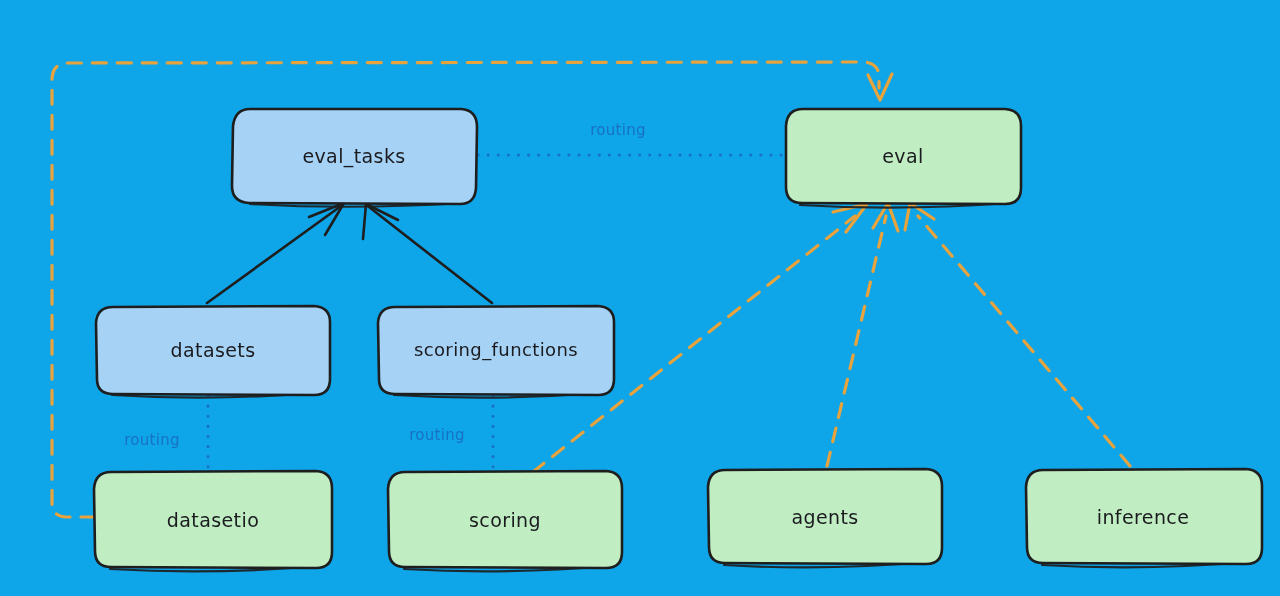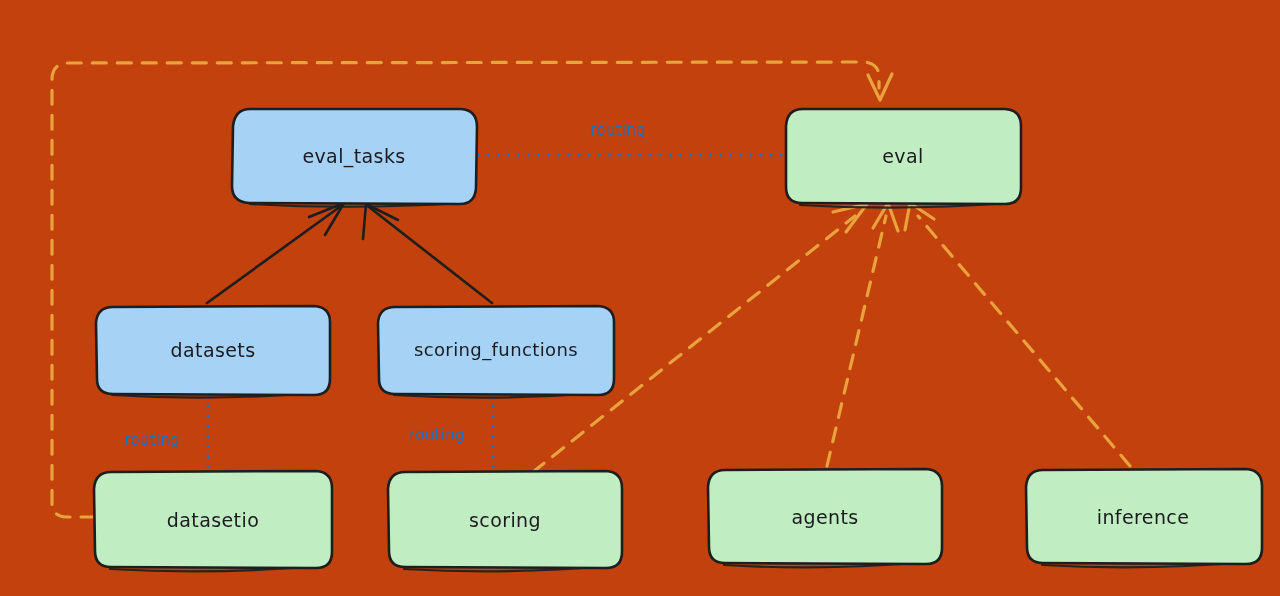--- a/index.html
+++ b/index.html
@@ -11,21 +11,21 @@
   body {
     width: 1280px;
     height: 596px;
     font-family: "DejaVu Sans", sans-serif;
     overflow: hidden;
   }
   #diagram-root {
     position: relative;
     width: 1280px;
     height: 596px;
-    background: #c2410c;
+    background: #0ea5e9;
   }
   svg#canvas {
     position: absolute;
     inset: 0;
     width: 1280px;
     height: 596px;
     display: block;
   }
   .node-label {
     font-family: "DejaVu Sans", sans-serif;

